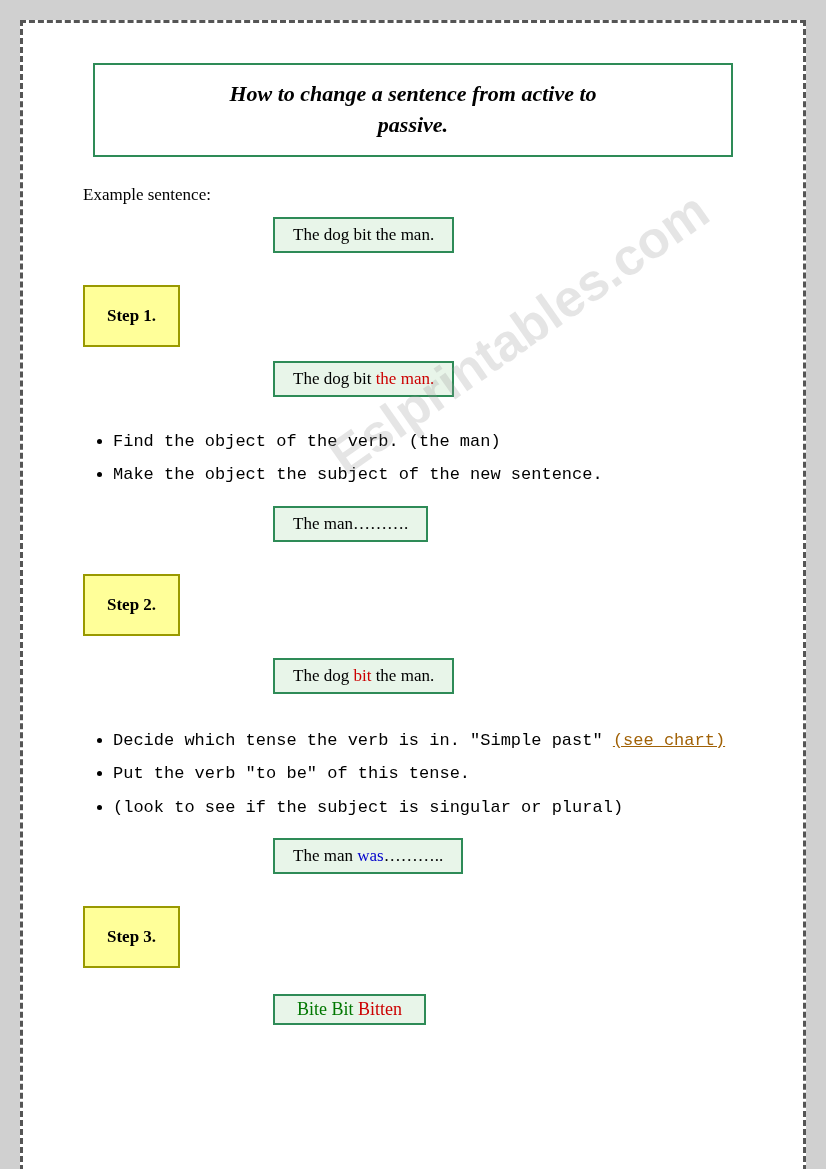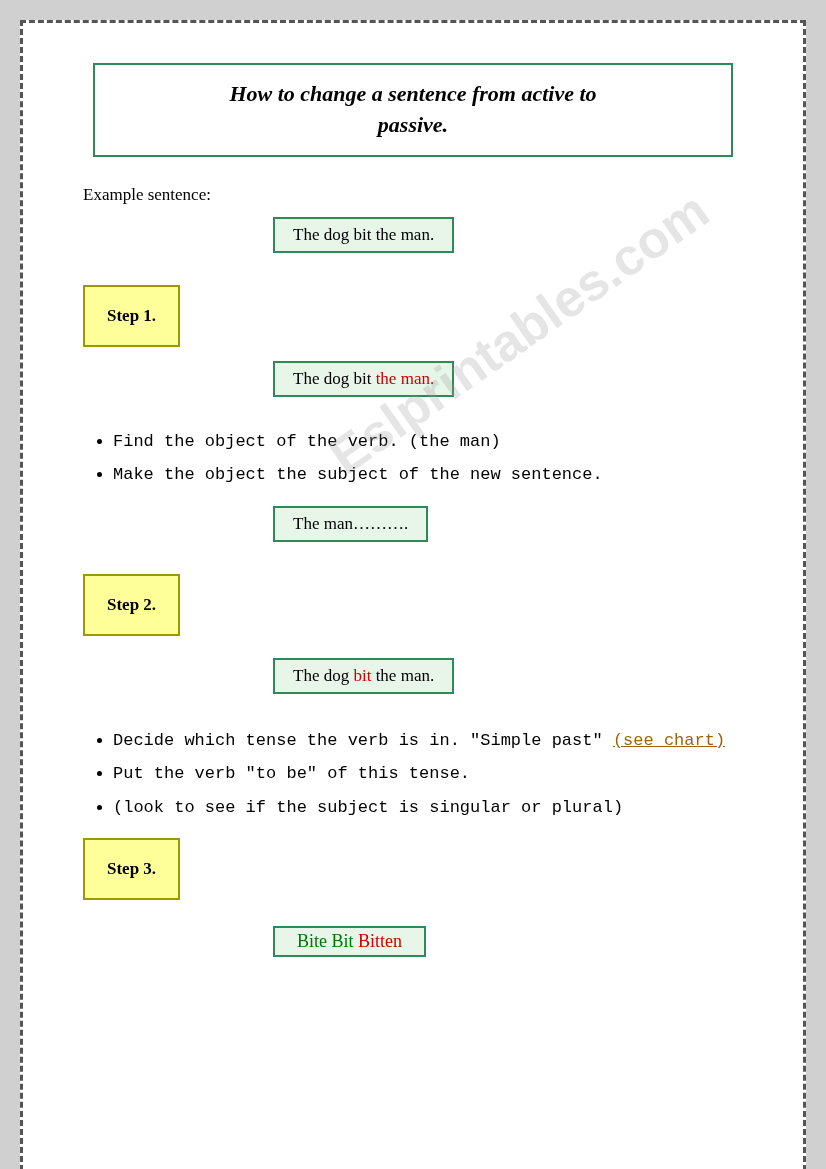--- a/index.html
+++ b/index.html
@@ -198,20 +198,25 @@
     
     <ul class="bullet-list" style="margin-top:18px;">
       <li>
         <span>Decide which tense the verb is in. "Simple past"</span> <span class="see-chart-link">(see chart)</span>
       </li>
       <li><span>Put the verb "to be" of this tense.</span></li>
       <li><span>(look to see if the subject is singular or plural)</span></li>
     </ul>
 
     
+    <div class="sentence-indent" style="margin-top:8px;">
+      <div class="sentence-box">
+        <span>The man </span><span class="highlight-blue">was</span><span>………..</span>
+      </div>
+    </div>
   </div>
 
   <div class="section" style="margin-top:14px;">
     <div class="step-box">Step 3.</div>
 
     
     <div class="sentence-indent" style="margin-top:12px;">
       <div class="bitten-box">
         <span class="bitten-word-1">Bite</span>
         <span> </span>

